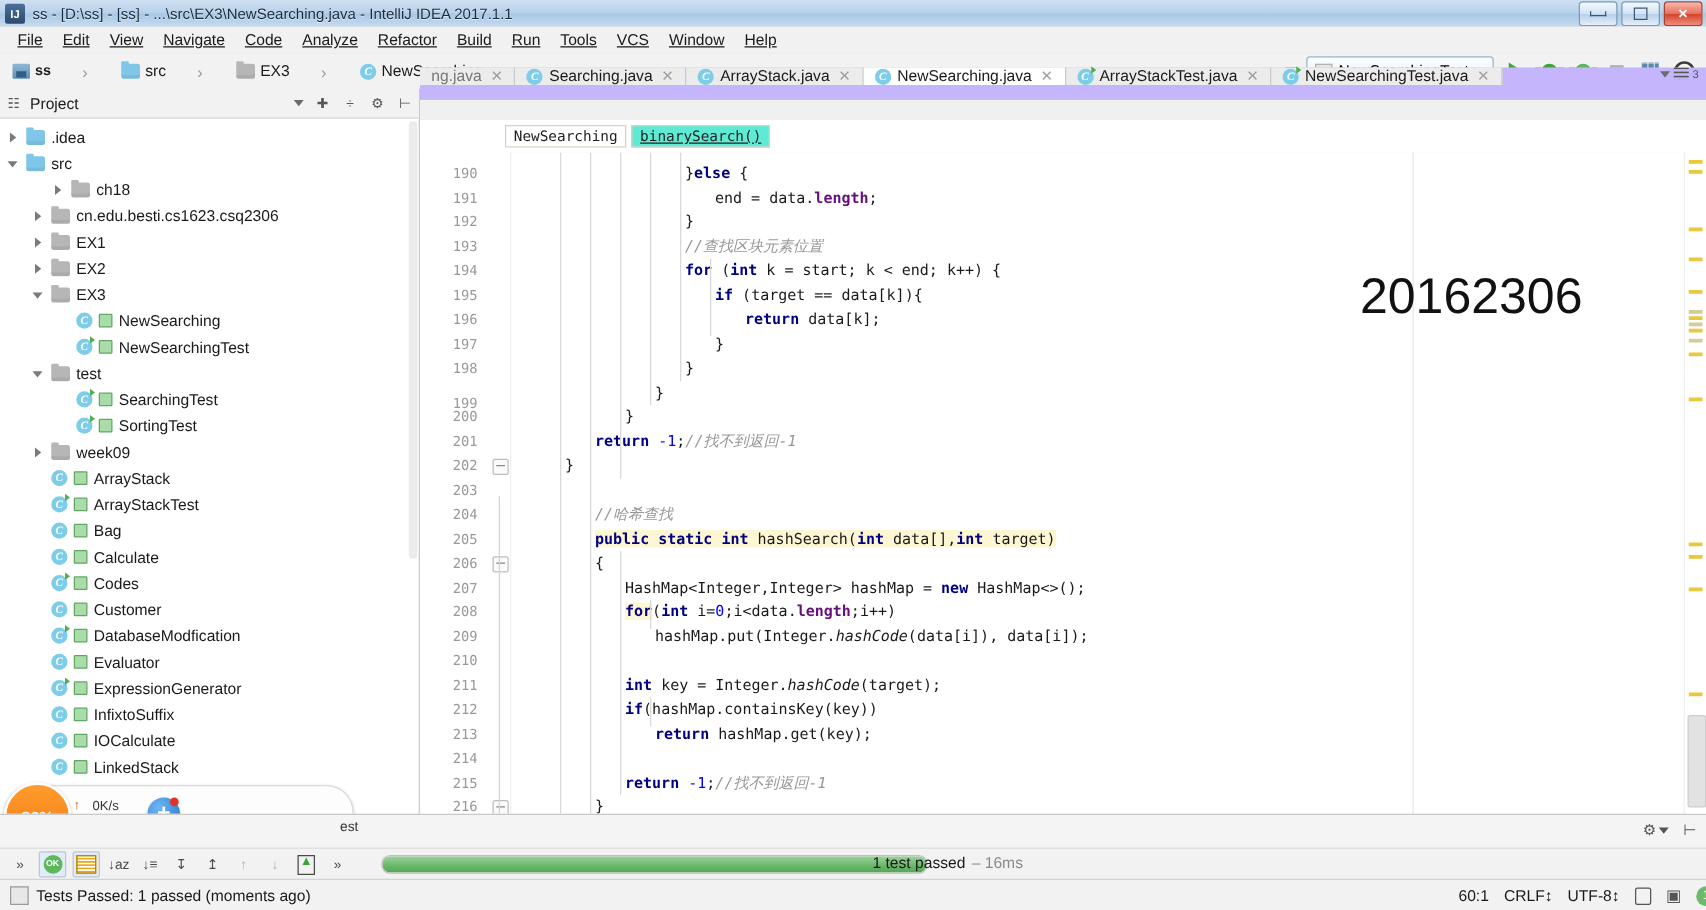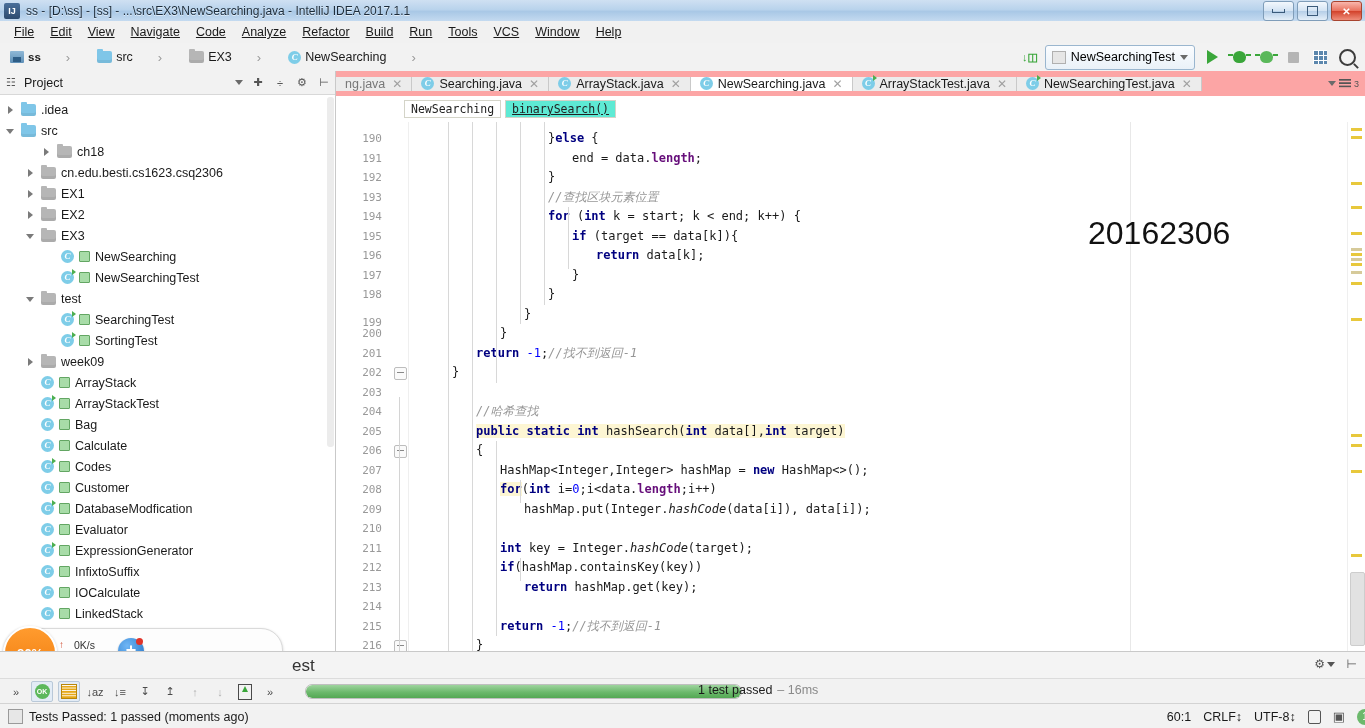--- a/index.html
+++ b/index.html
@@ -157,23 +157,23 @@
     content: ""; position: absolute; left: 0px; top: 3px;
     border-top: 5px solid #7a7a7a; border-left: 4px solid transparent; border-right: 4px solid transparent;
   }
   .pp-scroll {
     position: absolute; right: 1px; top: 26px; width: 7px; height: 350px;
     background: #ececec; border-radius: 3px;
   }
 
   
   .tabs {
-    position: absolute; top: 71px; left: 336px; width: 1029px; height: 25px;
-    background: #fca5a5; border-bottom: 1px solid #c9c9c9;
-    display: flex; align-items: center;
+    position: absolute; top: 54px; left: 336px; width: 1029px; height: 25px;
+    background: #c4b5fd; border-bottom: 1px solid #c9c9c9;
+    display: flex; align-items: flex-start;
   }
   .tab {
     display: flex; align-items: center; gap: 5px; padding: 0 9px;
     border-right: 1px solid #c9c9c9; font-size: 12.5px; color: #1a1a1a;
     background: #ececec; white-space: nowrap;
   }
   .tab.active { background: #fff; }
   .tab.cut { color: #777; }
   .tab-x { color: #a0a0a0; font-size: 12px; margin-left: 2px; }
   .tabs-right { margin-left: auto; display: flex; align-items: center; gap: 3px; padding-right: 6px; color:#555; }
@@ -230,21 +230,21 @@
   .cm { color: #969696; font-style: italic; }
   .num { color: #0000ff; }
   .fld { color: #660e7a; font-weight: bold; }
   .mth { color: #1a1a1a; font-style: italic; }
   .hlt { background: #fdf6d3; }
   .indent-guide {
     position: absolute; width: 1px; background: #d8d8d8;
   }
   .watermark {
     position: absolute; left: 752px; top: 93px;
-    font-size: 32px; color: #111; font-family: "Liberation Sans", sans-serif;
+    font-size: 40px; color: #111; font-family: "Liberation Sans", sans-serif;
     letter-spacing: 0px;
   }
   .right-margin {
     position: absolute; left: 794px; top: 0; width: 1px; height: 529px; background: #e8e8e8;
   }
   
   .stripe {
     position: absolute; top: 122px; right: 0; width: 17px; height: 529px;
     background: #fff; border-left: 1px solid #efefef;
   }
@@ -285,21 +285,21 @@
   
   .runpanel {
     position: absolute; top: 651px; left: 0; width: 1365px; height: 52px;
     background: #f2f2f2; border-top: 1px solid #c9c9c9;
   }
   .rp-topbar {
     position: absolute; top: 0; left: 0; width: 1365px; height: 26px;
     background: #f4f4f4; border-bottom: 1px solid #dcdcdc;
   }
   .rp-label {
-    position: absolute; left: 272px; top: 4px; font-size: 17px; color: #333; margin-left: 20px;
+    position: absolute; left: 272px; top: 4px; font-size: 11px; color: #333;
   }
   .rp-gear { position: absolute; right: 30px; top: 5px; display:flex;align-items:center;gap:2px;color:#555;font-size:12px;}
   .rp-hide { position: absolute; right: 8px; top: 5px; color:#555;font-size:12px; }
   .rp-toolbar {
     position: absolute; top: 27px; left: 0; width: 1365px; height: 25px;
     display: flex; align-items: center; gap: 5px; padding-left: 6px;
   }
   .rp-ic {
     width: 20px; height: 19px; display: flex; align-items: center; justify-content: center;
     font-size: 11px; color: #4a4a4a;

